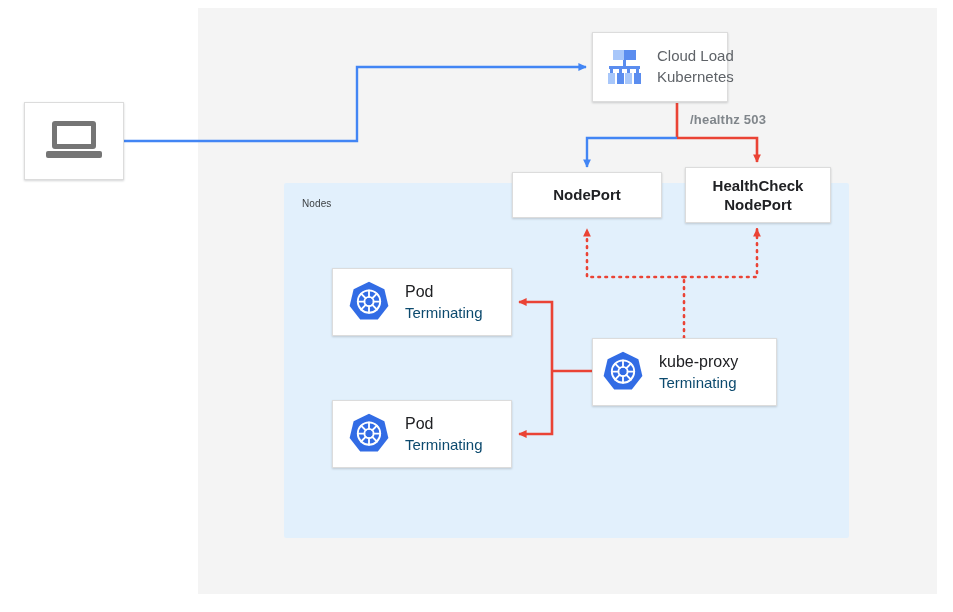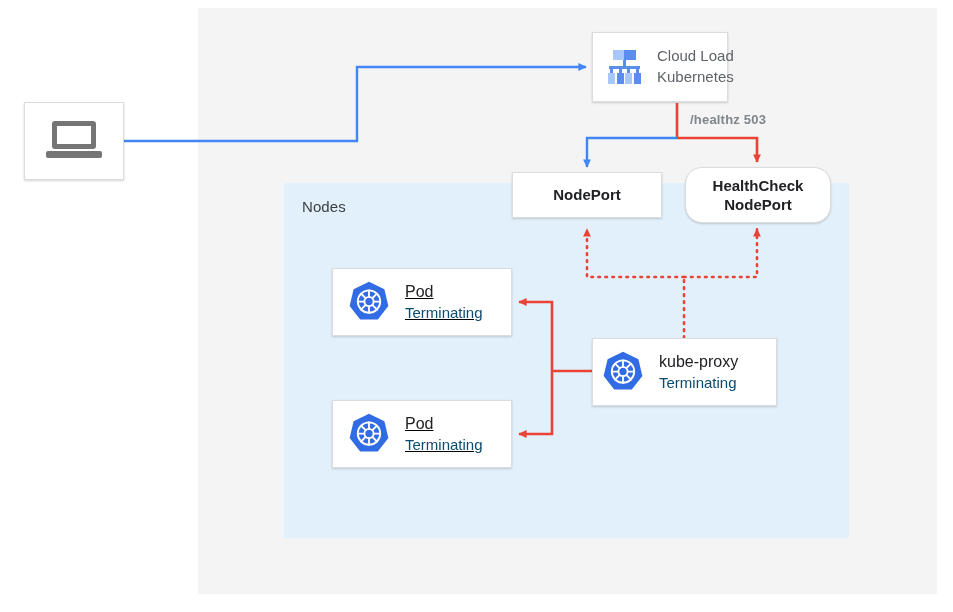--- a/index.html
+++ b/index.html
@@ -34,21 +34,21 @@
     top: 183px;
     width: 565px;
     height: 355px;
     background: #e2f0fc;
     border-radius: 2px;
   }
   .nodes-label {
     position: absolute;
     left: 302px;
     top: 198px;
-    font-size: 15px;
+    font-size: 10px;
     color: #3c4043;
     letter-spacing: 0.1px;
   }
 
   
   .card {
     position: absolute;
     background: #ffffff;
     border: 1px solid #dcdcdc;
     box-shadow: 0 1px 2px rgba(60,64,67,0.22);
@@ -152,37 +152,35 @@
     width: 150px;
     height: 46px;
     justify-content: center;
   }
   .hcnodeport-card {
     left: 685px;
     top: 167px;
     width: 146px;
     height: 56px;
     justify-content: center;
-    border-radius: 17px;
   }
   .port-label {
     font-size: 15px;
     font-weight: bold;
     color: #202124;
     text-align: center;
     line-height: 1.28;
   }
 
   
   .pod-card {
     left: 332px;
     width: 180px;
     height: 68px;
     padding-left: 14px;
-    text-decoration: underline;
   }
   .pod-card-1 { top: 268px; }
   .pod-card-2 { top: 400px; }
   .kube-proxy-card {
     left: 592px;
     top: 338px;
     width: 185px;
     height: 68px;
     padding-left: 8px;
   }

